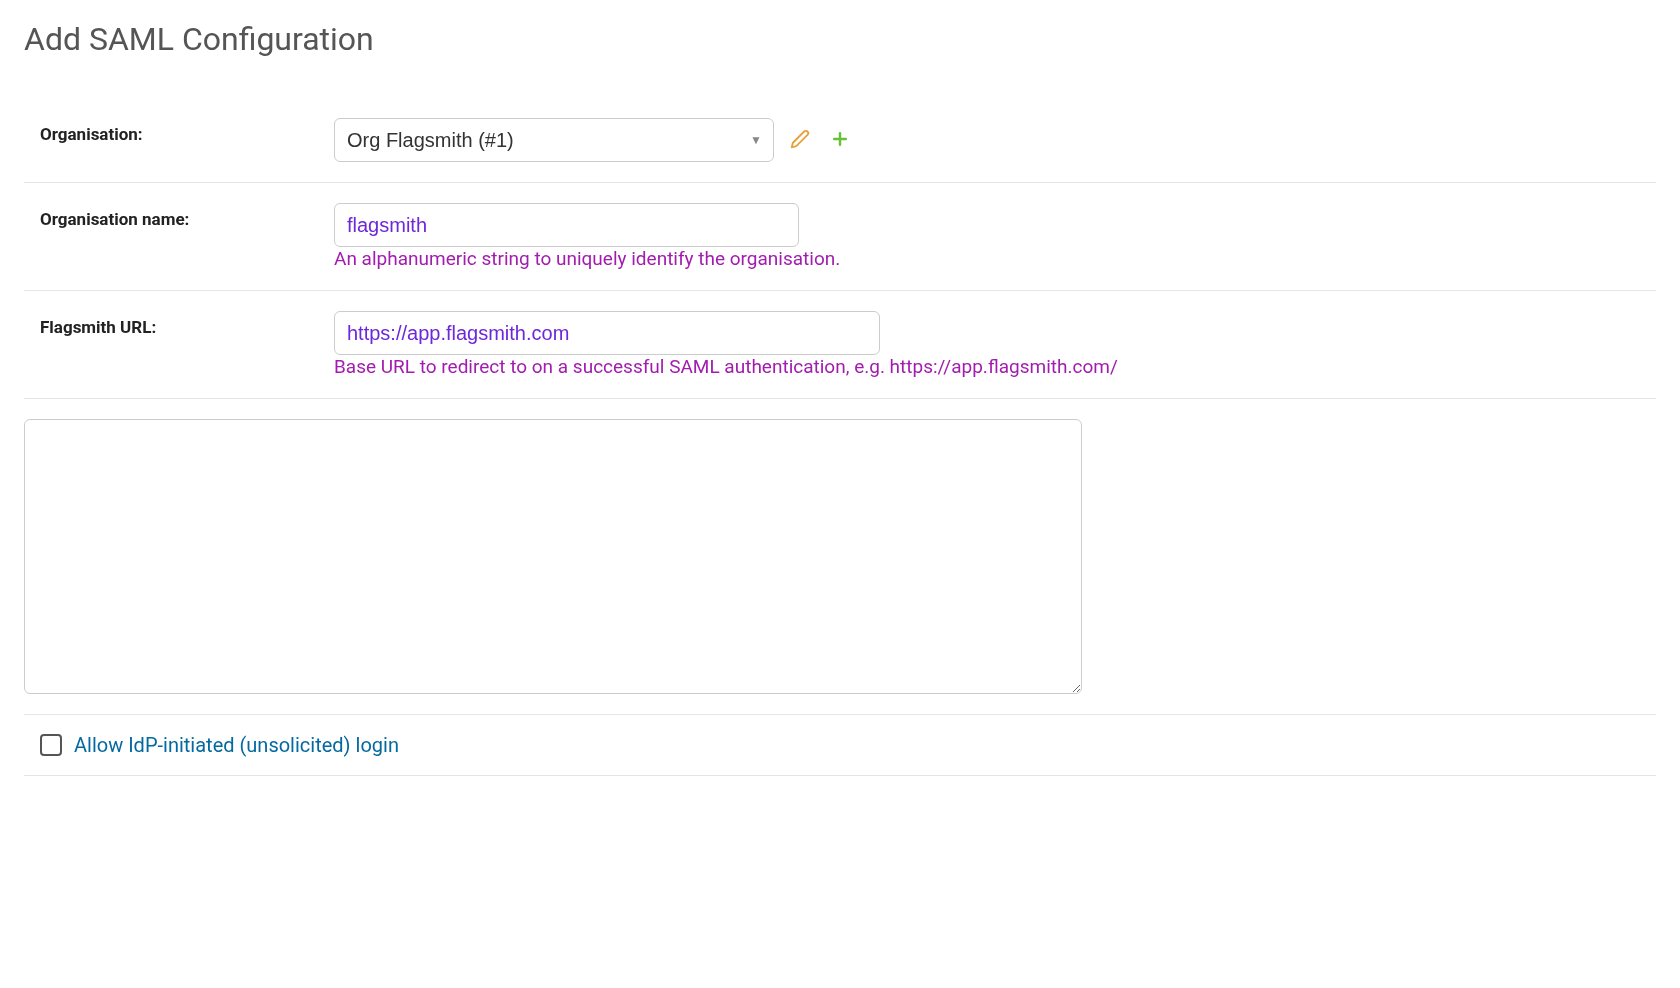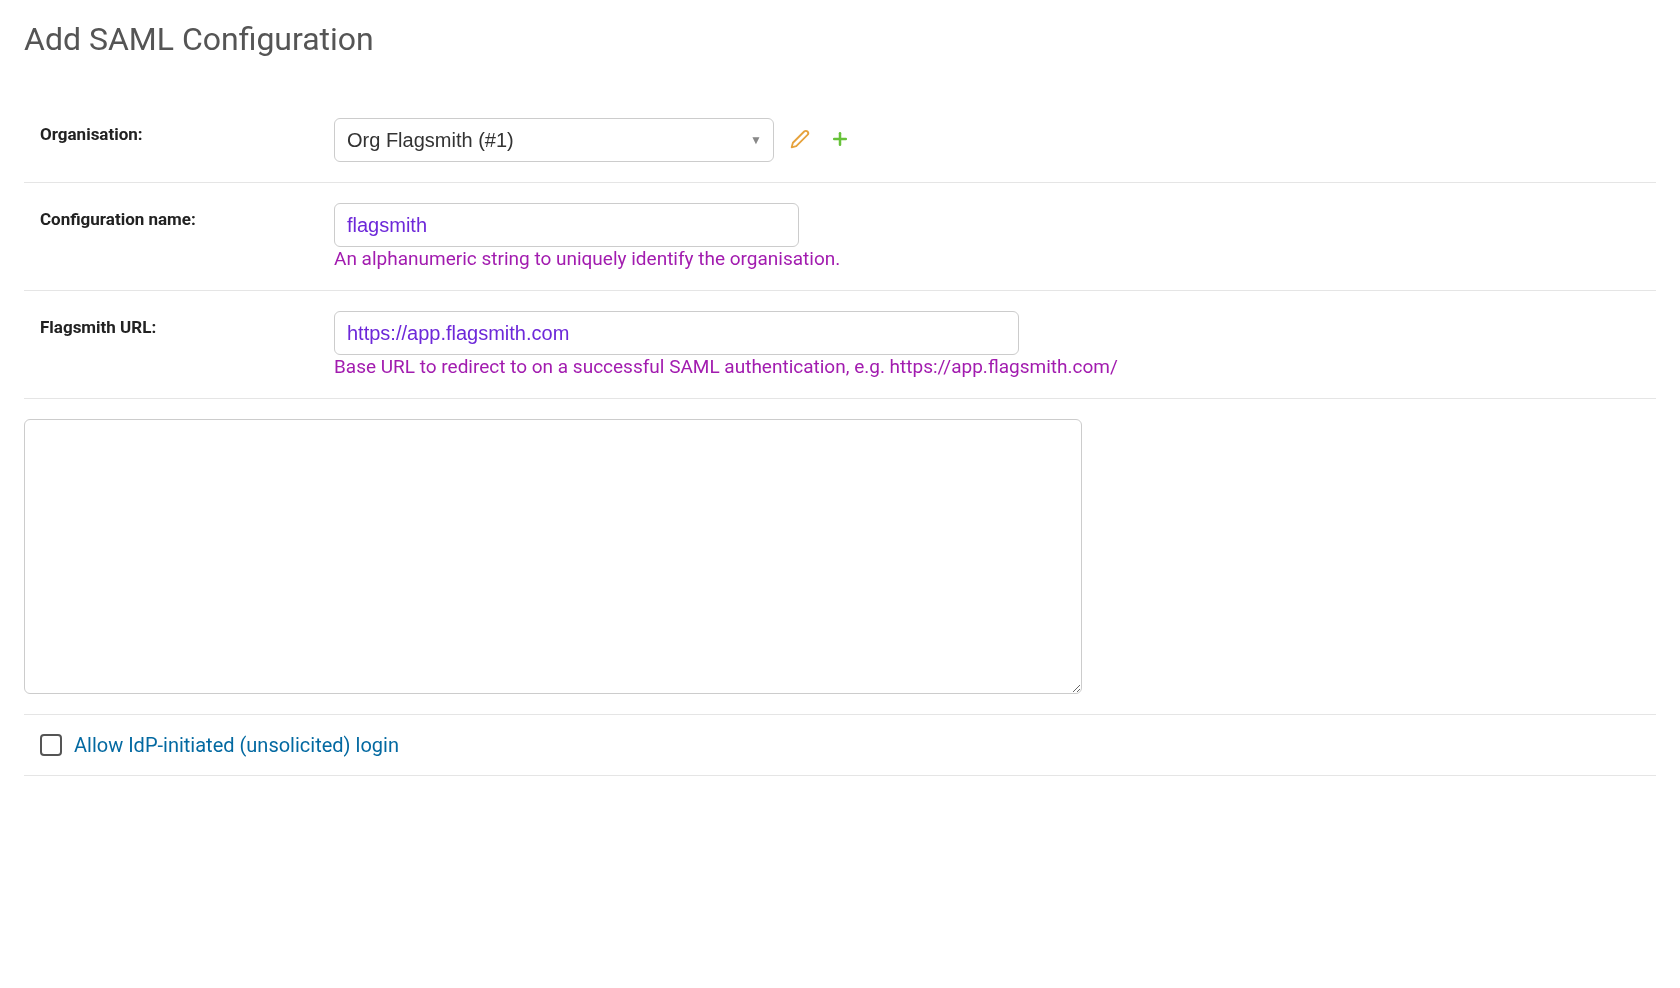--- a/index.html
+++ b/index.html
@@ -97,21 +97,21 @@
       font-size: 20px;
       border: 1px solid #ccc;
       border-radius: 6px;
       background: #fff;
       color: #6d28d9;
     }
     input.text-input.org-name {
       width: 465px;
     }
     input.text-input.frontend-url {
-      width: 685px;
+      width: 546px;
     }
     textarea.xml-area {
       width: 1058px;
       height: 275px;
       padding: 10px 12px;
       font-size: 18px;
       border: 1px solid #ccc;
       border-radius: 6px;
       background: #fff;
       color: #333;
@@ -186,21 +186,21 @@
             <line x1="5" y1="12" x2="19" y2="12"></line>
           </svg>
         </span>
       </button>
     </div>
   </div>
 </div>
 
 <div class="form-row">
   <div class="label-col">
-    <label>Configuration name:</label>
+    <label>Organisation name:</label>
   </div>
   <div class="input-col">
     <input type="text" class="text-input org-name" value="flagsmith" style="">
     <div class="help-text">An alphanumeric string to uniquely identify the organisation.</div>
   </div>
 </div>
 
 <div class="form-row">
   <div class="label-col">
     <label>Flagsmith URL:</label>

